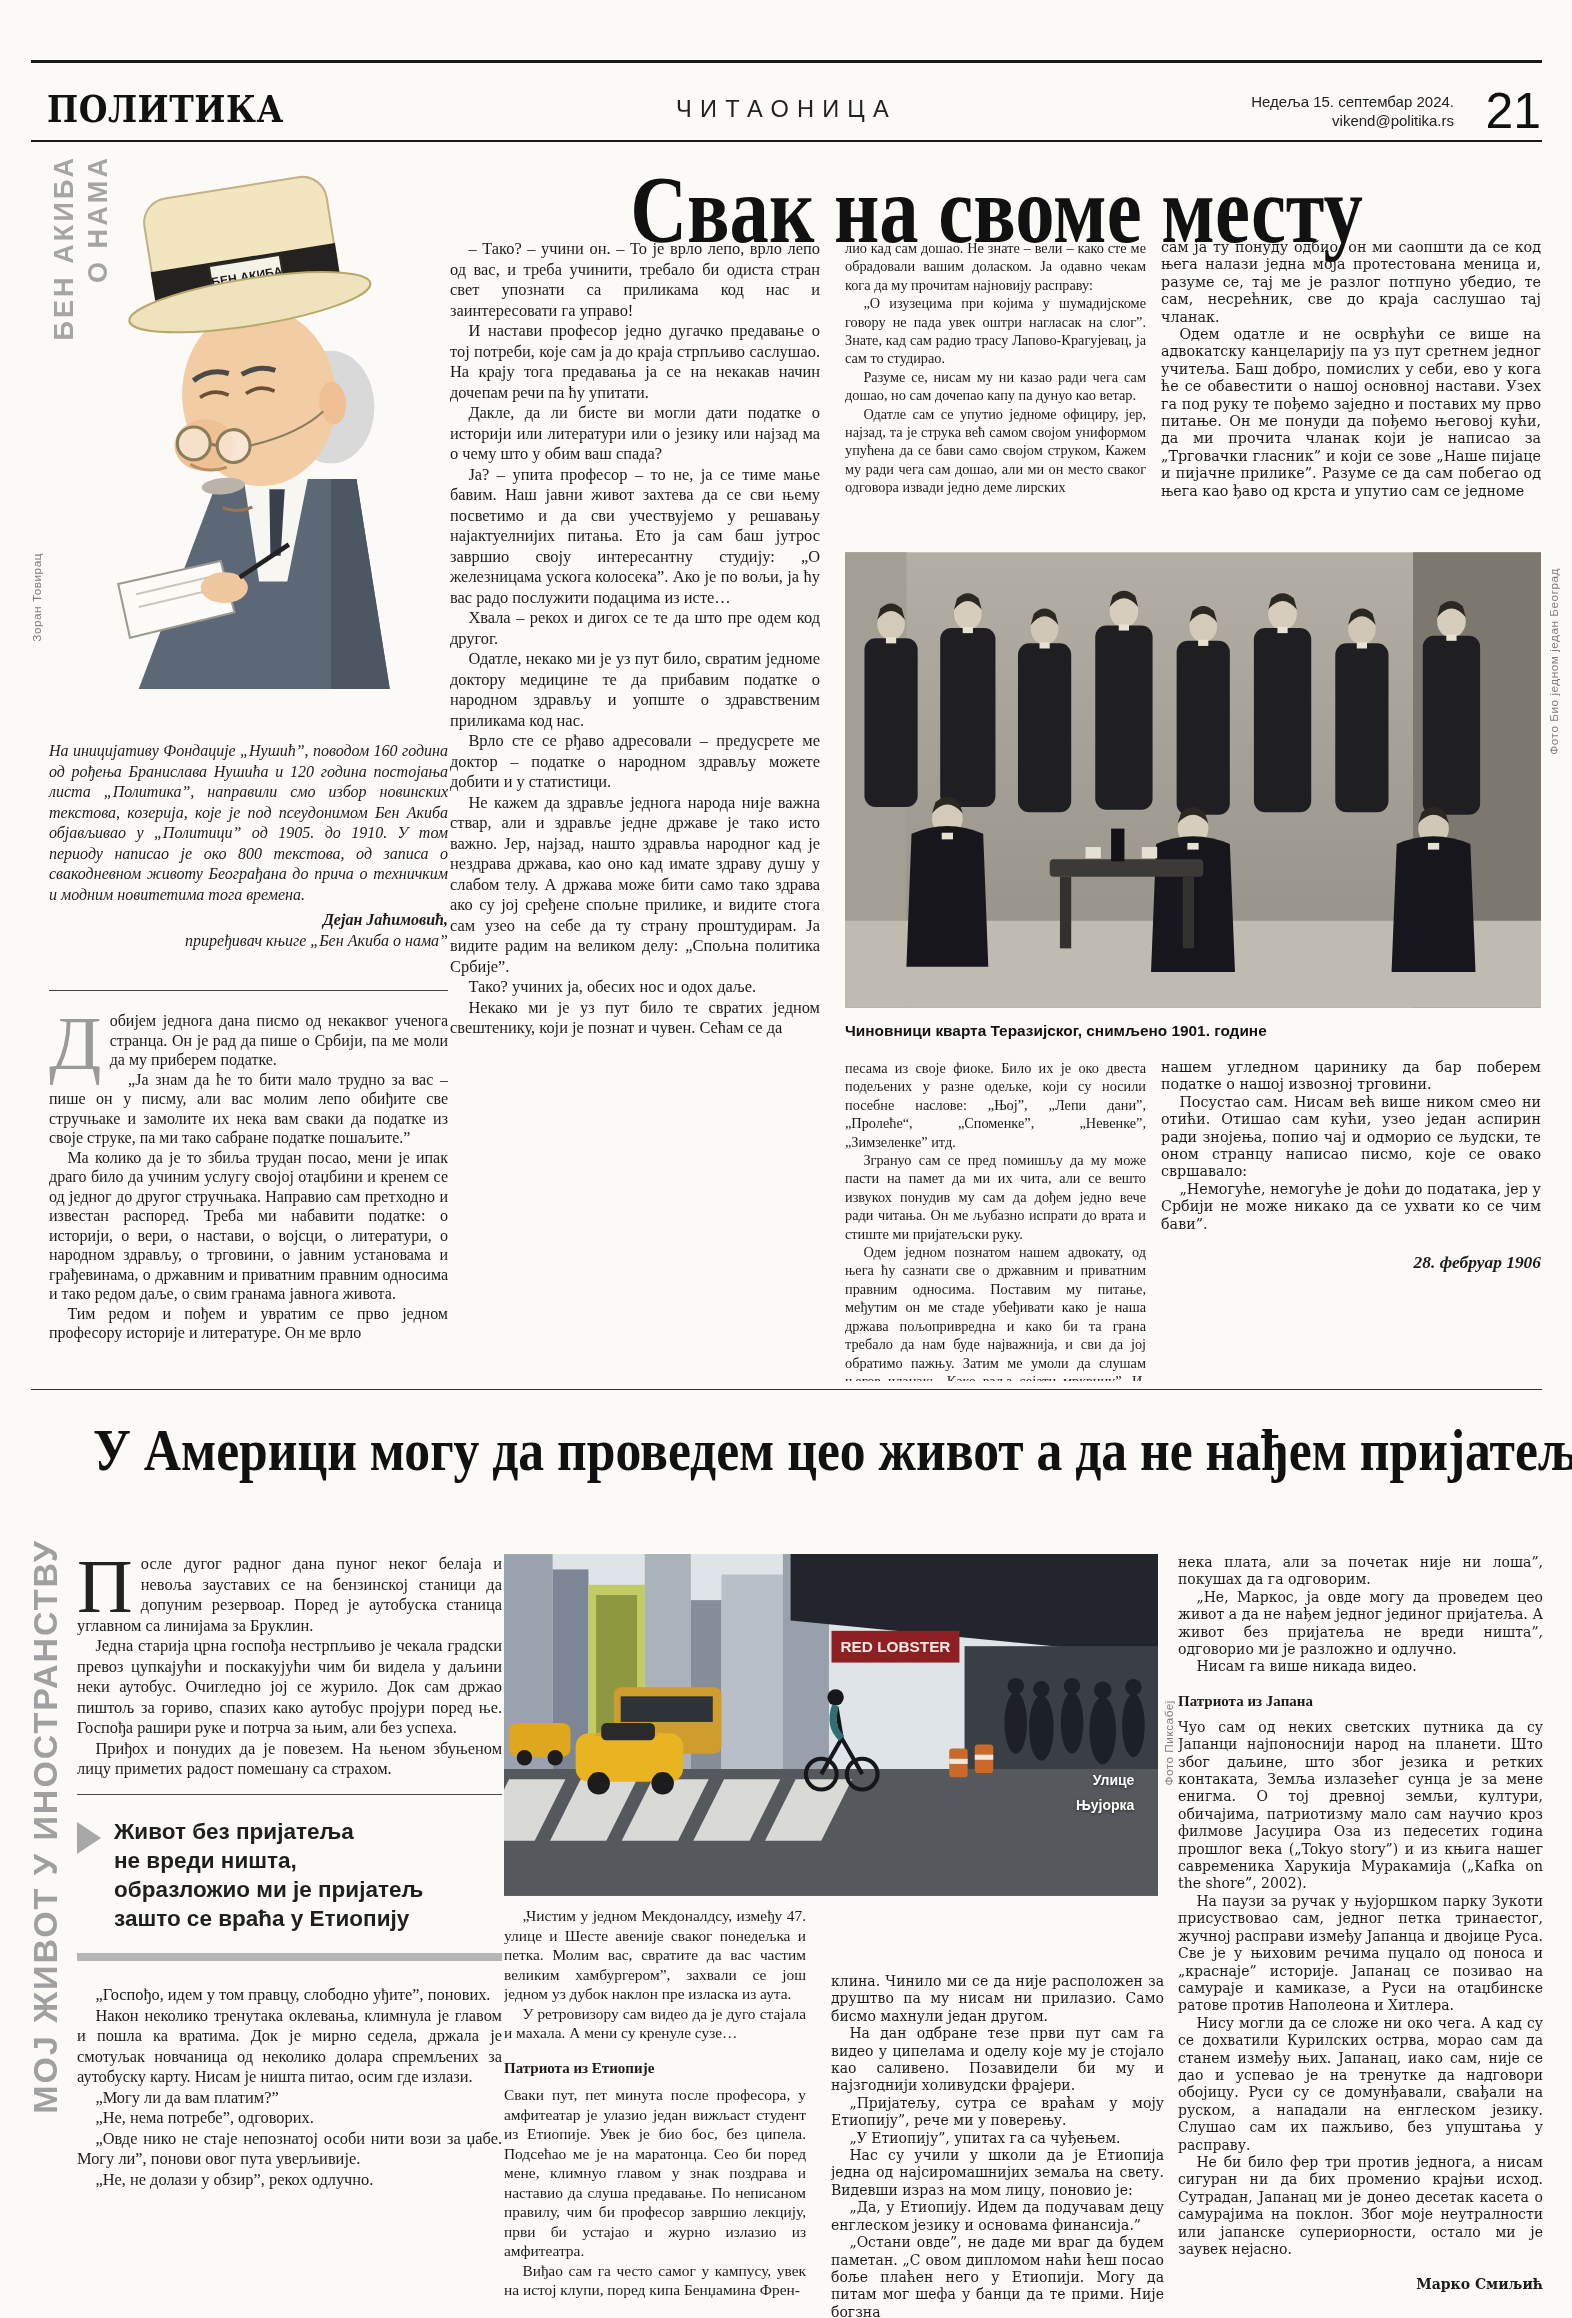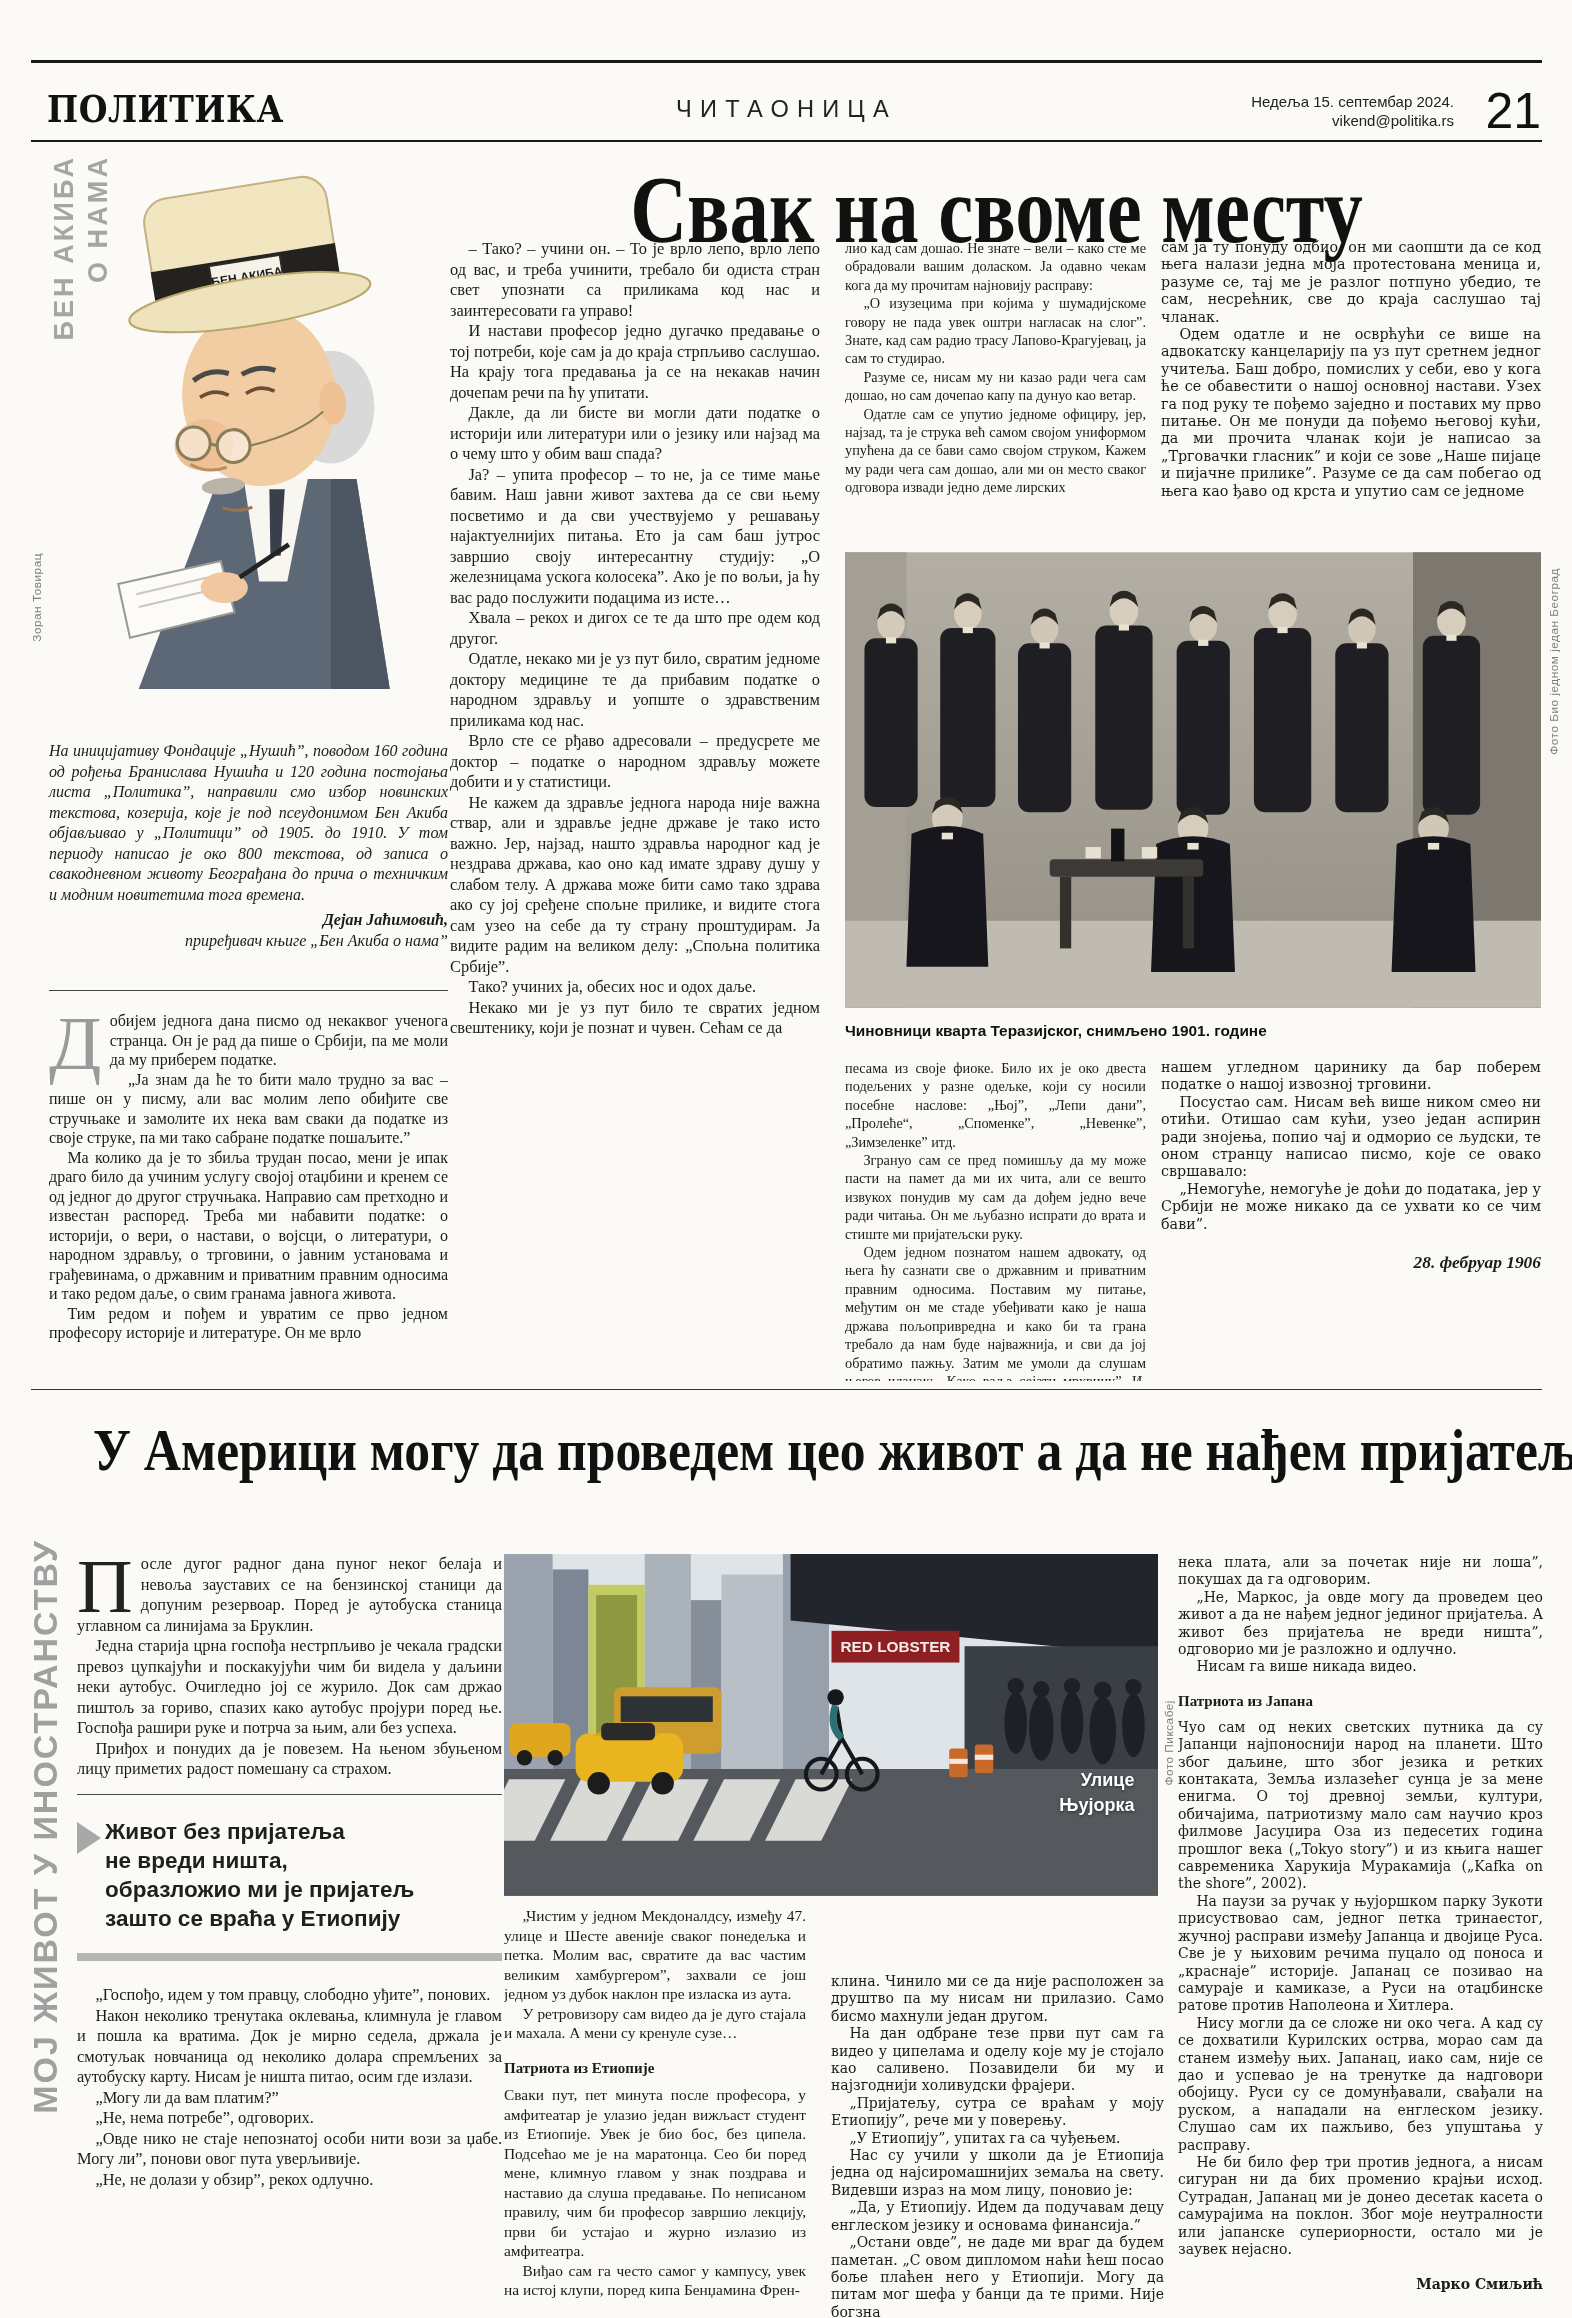--- a/index.html
+++ b/index.html
@@ -35,29 +35,29 @@
   .dark-drop .it-d::first-letter{color:#222;}
   .it-h{font-weight:bold;font-size:15px;margin:15.4px 0 6.1px;text-indent:0;text-align:left;font-family:"Liberation Serif",serif;line-height:21.5px;}
   .it-b{text-align:right;font-weight:bold;margin-top:17.4px;text-indent:0;}
   .it-q{text-align:right;font-weight:bold;font-style:italic;margin-top:20.5px;font-size:17.4px;text-indent:0;font-family:"Liberation Serif",serif;}
   
   .intro{font-style:italic;font-size:16px;line-height:20.5px;text-align:justify;}
   .intro-byline{display:block;text-align:right;font-style:italic;font-size:16px;line-height:20.5px;}
   .intro-byline.name{font-weight:bold;margin-top:5.1px;}
   
   .rule-a{height:1px;background:#4a4a4a;margin:14.3px 0 0;}
-  .pq-wrap{display:flex;gap:4px;margin:22.5px 0 0;}
+  .pq-wrap{display:flex;gap:13px;margin:22.5px 0 0;}
   .tri{width:0;height:0;border-left:24.6px solid #a8a8a8;border-top:16.4px solid transparent;border-bottom:16.4px solid transparent;margin-top:5.1px;flex:none;}
   .pq{font-family:"Liberation Sans",sans-serif;font-weight:bold;font-size:22.5px;line-height:29px;color:#1f1f1f;text-align:left;}
   .pq .it{display:block;text-indent:0;}
   .bar{height:8.7px;background:#b5b5b5;margin:19.5px 0 23.6px;}
   
   .caption{font-family:"Liberation Sans",sans-serif;font-weight:bold;font-size:15.4px;color:#111;text-align:left;}
   .photo-credit{font-family:"Liberation Sans",sans-serif;font-size:11.8px;color:#7d7d7d;letter-spacing:0.5px;}
-  .caption-inset{font-family:"Liberation Sans",sans-serif;font-weight:bold;font-size:18px;line-height:25.6px;color:#fff;text-align:right;text-shadow:0 1px 3.1px rgba(0,0,0,.55);}
+  .caption-inset{font-family:"Liberation Sans",sans-serif;font-weight:bold;font-size:14px;line-height:25.6px;color:#fff;text-align:right;text-shadow:0 1px 3.1px rgba(0,0,0,.55);}
   .caption-inset .it{display:block;text-indent:0;}
   svg{display:block;}
 </style>
 </head>
 <body>
 
 <div class="page">
 
   <div class="rule" style="left:31px;top:60px;width:1511px;height:2.6px;"></div>
   <div class="abs logo" style="left:47px;top:87px;">ПОЛИТИКА</div>

